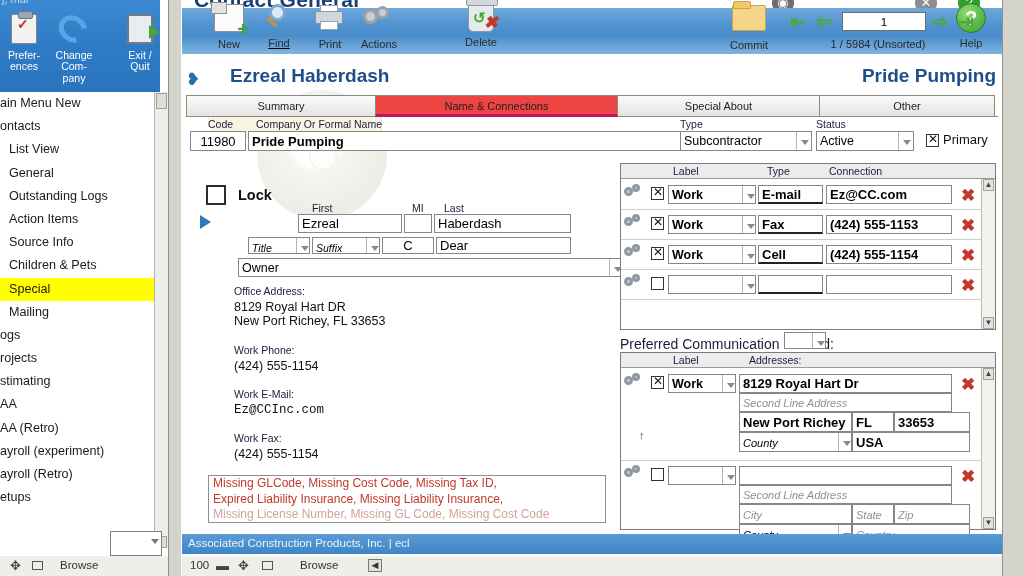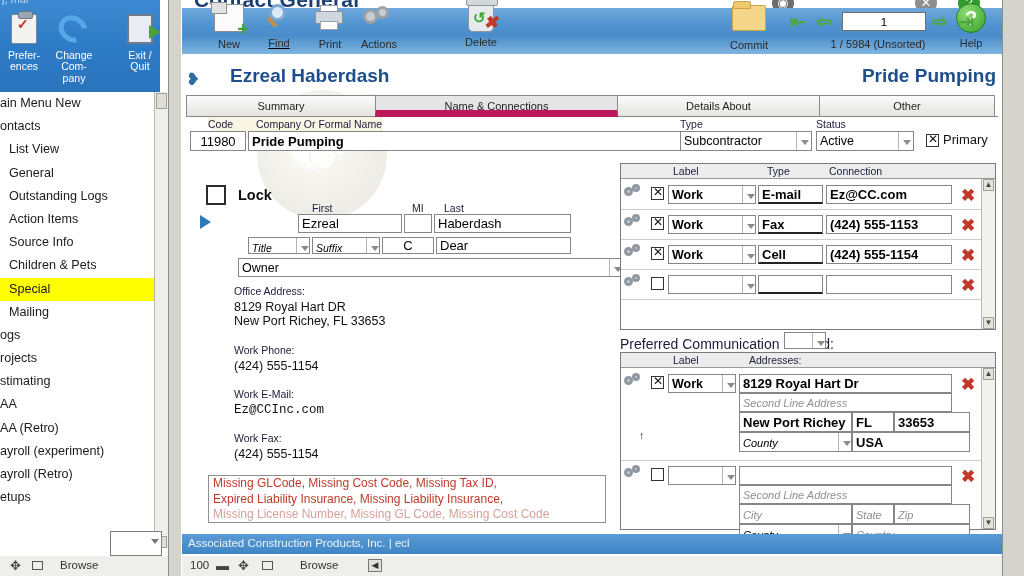--- a/index.html
+++ b/index.html
@@ -115,21 +115,21 @@
   
   .watermark { position:absolute; left:20px; top:76px; width:230px; height:170px; opacity:.34; pointer-events:none; }
   .wm-disc { position:absolute; left:55px; top:14px; width:130px; height:130px; border-radius:50%; background:radial-gradient(circle at 45% 40%,#ffffff 22%,#e6e2d4 30%,#cfc9b6 70%,#efeee6 100%); }
   .wm-disc:after { content:""; position:absolute; left:52px; top:52px; width:26px; height:26px; border-radius:50%; background:#fbfaf5; border:1px solid #d7d2c2; }
   .wm-pad { position:absolute; left:6px; top:20px; width:170px; height:30px; background:#f3e7bb; border:1px solid #cdbd85; border-radius:2px; transform:rotate(-1deg); }
   .wm-pad2 { position:absolute; left:10px; top:40px; width:170px; height:22px; background:#efe4b6; border:1px solid #cbbb83; }
 
   
   .tabs { position:absolute; left:4px; top:95px; width:812px; height:22px; }
   .tab { position:absolute; top:0; height:22px; background:linear-gradient(180deg,#fafafa,#e4e4e2); border:1px solid #8a8a85; text-align:center; font-size:11px; line-height:21px; color:#1e1e1e; }
-  .tab.active { background:#e5e5e5; border-bottom:7px solid #be185d; z-index:2; }
+  .tab.active { background:#ef4444; border-bottom:3px solid #be185d; z-index:2; }
   .tabline { position:absolute; left:4px; top:116px; width:812px; height:1px; background:#8a8a85; }
 
   
   .codearea { position:absolute; left:4px; top:118px; width:812px; height:36px; }
   .flabel { position:absolute; font-size:10.5px; color:#1b1b3a; }
   .fin { position:absolute; background:#fff; border:1px solid #868686; font-size:13px; color:#000; padding:0 3px; line-height:18px; }
   .fin.bold { font-weight:bold; }
 
   .sel { position:absolute; background:#fff; border:1px solid #868686; height:20px; }
   .sel .txt { position:absolute; left:3px; top:1px; font-size:12.5px; color:#000; line-height:17px; }
@@ -336,21 +336,21 @@
 
     <div class="namebar">
       <div class="chev">❥</div>
       <div class="personname">Ezreal Haberdash</div>
       <div class="companyname">Pride Pumping</div>
     </div>
 
     <div class="tabs" id="tab-strip">
         <div class="tab" style="left: 0px; width: 190px;">Summary</div>
         <div class="tab active" style="left: 189px; width: 243px;">Name &amp; Connections</div>
-        <div class="tab" style="left: 431px; width: 203px;">Details About</div>
+        <div class="tab" style="left: 431px; width: 203px;">Special About</div>
         <div class="tab" style="left: 633px; width: 176px;">Other</div>
       </div>
     <div class="tabline"></div>
 
     <div class="codearea">
       <div class="flabel" style="left:22px; top:0;">Code</div>
       <div class="flabel" style="left:70px; top:0;">Company Or Formal Name</div>
       <div class="fin" style="left:4px; top:13px; width:56px; height:20px; text-align:center; line-height:19px;">11980</div>
       <div class="fin bold" style="left:62px; top:13px; width:442px; height:20px; line-height:19px;">Pride Pumping</div>
 

